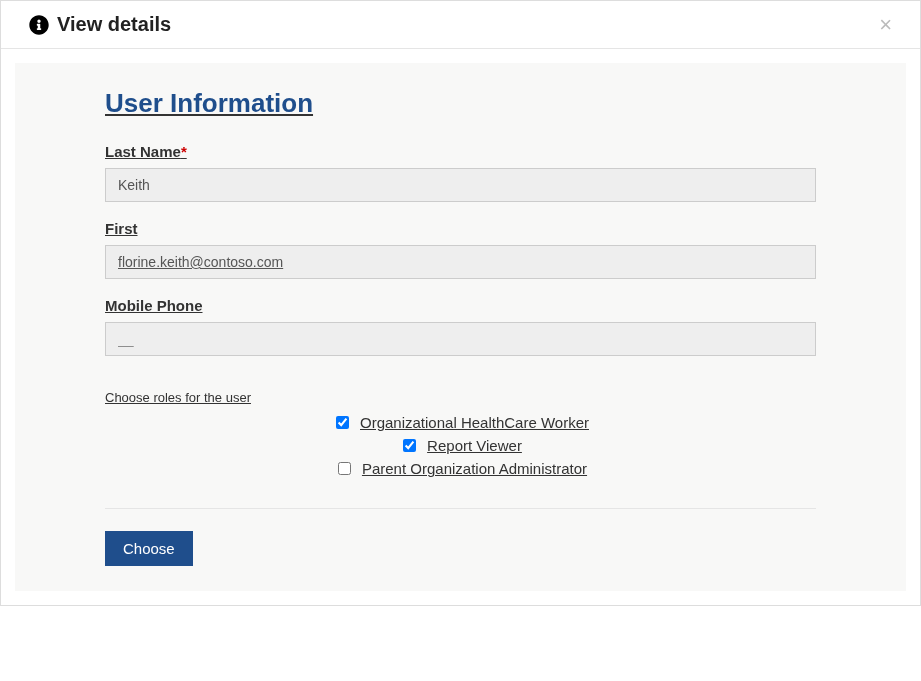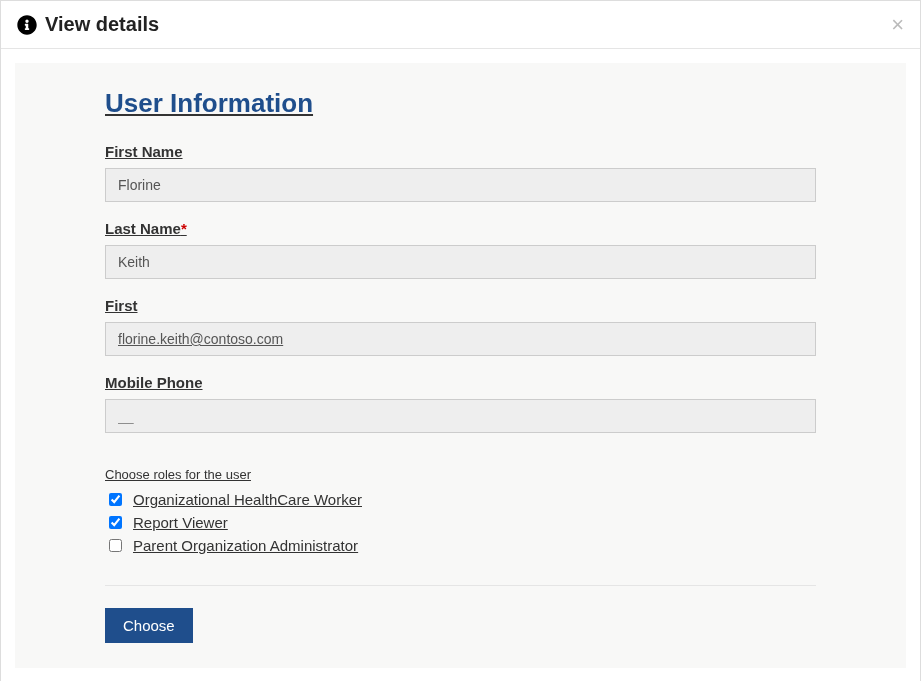--- a/index.html
+++ b/index.html
@@ -10,21 +10,21 @@
       padding: 0;
       font-family: 'Segoe UI', Arial, sans-serif;
       background: #ffffff;
       color: #333;
     }
     .modal-container {
       width: 921px;
       border: 1px solid #ddd;
     }
     .modal-header {
-      padding: 12px 16px;
+      padding: 12px 28px;
       border-bottom: 1px solid #e5e5e5;
       display: flex;
       align-items: center;
       justify-content: space-between;
       background: #ffffff;
     }
     .modal-title-wrap {
       display: flex;
       align-items: center;
       gap: 8px;
@@ -98,20 +98,21 @@
       color: #333;
       margin-top: 34px;
       margin-bottom: 8px;
       font-weight: 400;
     }
     .checkbox-row {
       display: flex;
       align-items: center;
       gap: 8px;
       margin-bottom: 4px;
+      justify-content: center;
     }
     .checkbox-row label {
       font-size: 15px;
       color: #333;
     }
     .divider {
       border: none;
       border-top: 1px solid #e5e5e5;
       margin: 30px 0 22px 0;
     }
@@ -138,24 +139,20 @@
       <span class="modal-title">View details</span>
     </div>
     <span class="close-x">×</span>
   </div>
 
   <div class="modal-body">
     <div class="form-panel">
 
       <h2 class="section-title">User Information</h2>
 
-      <div class="form-group">
-        <label class="form-label">First Name</label>
-        <input type="text" class="form-input" readonly="" value="Florine" style="">
-      </div>
 
       <div class="form-group">
         <label class="form-label">
           <span>Last Name</span><span class="required-star">*</span>
         </label>
         <input type="text" class="form-input" readonly="" value="Keith" style="">
       </div>
 
       <div class="form-group">
         <label class="form-label">First</label>

